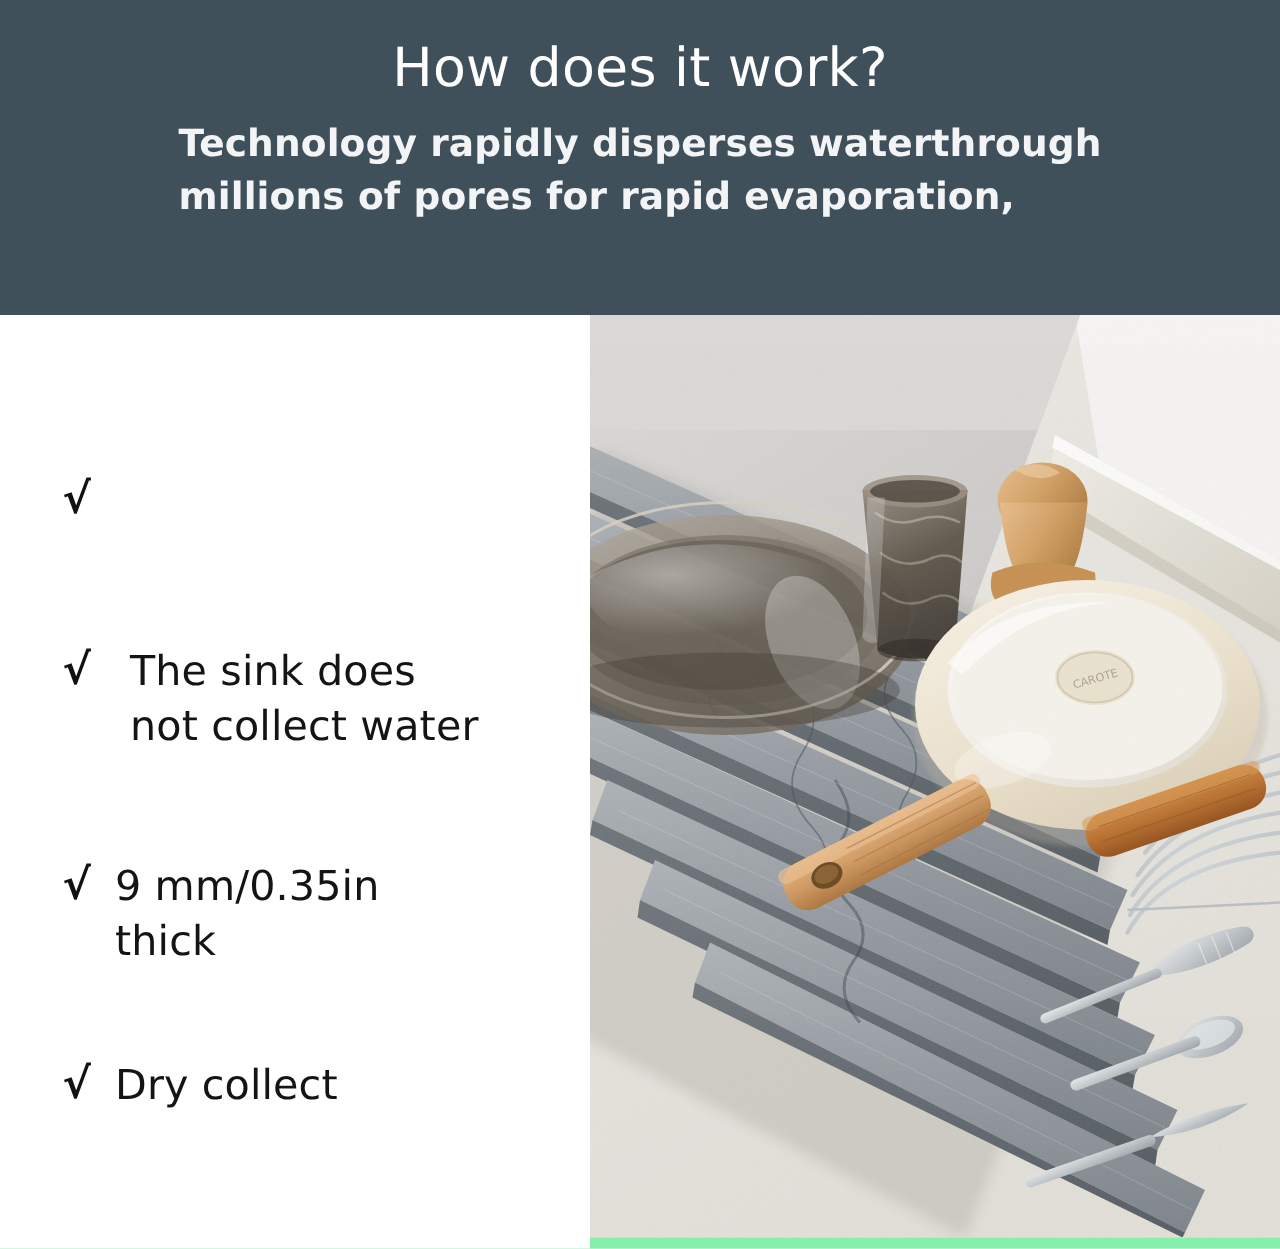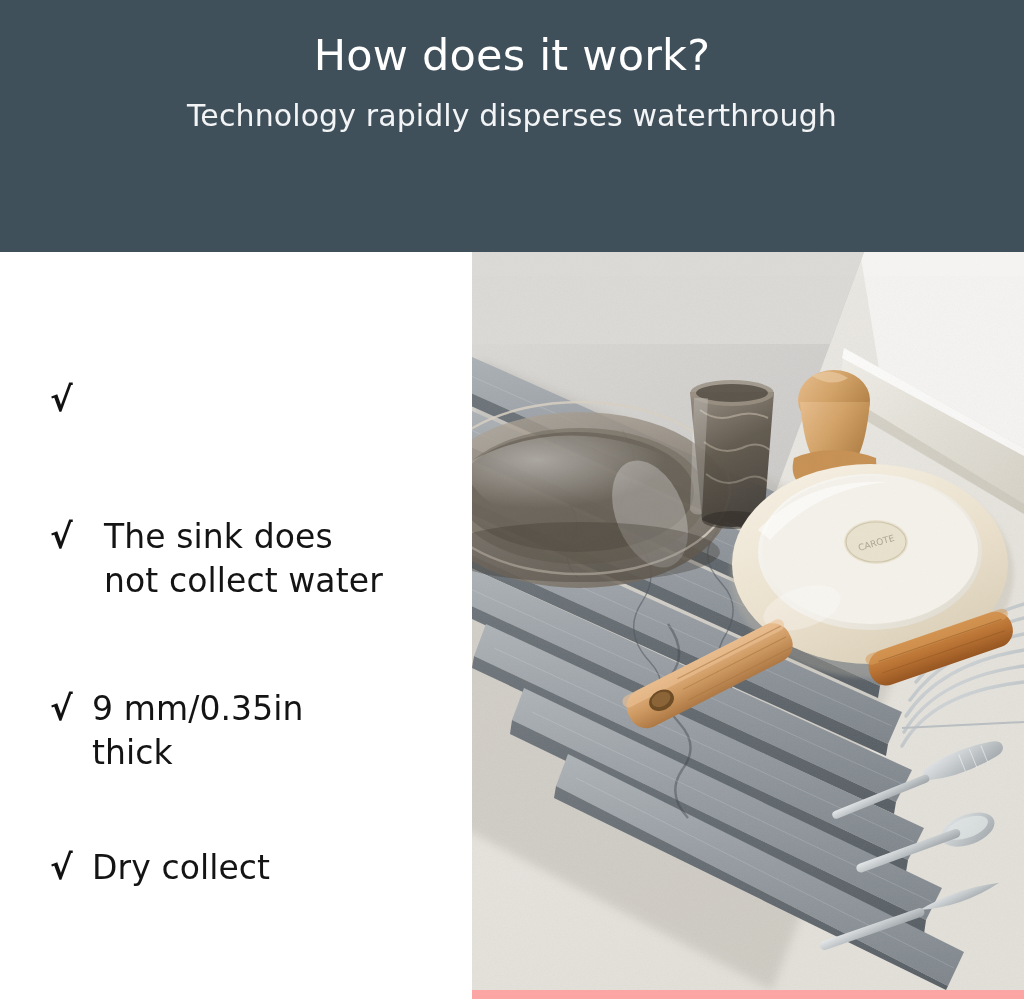--- a/index.html
+++ b/index.html
@@ -3,37 +3,37 @@
 <meta charset="utf-8">
 <title>How does it work?</title>
 <style>
   * { margin:0; padding:0; box-sizing:border-box; }
   html,body { width:1024px; height:999px; overflow:hidden; }
   body {
     font-family:"Liberation Sans", sans-serif;
     background:#ffffff;
     -webkit-font-smoothing:antialiased;
   }
-  .page { position:relative; width:1024px; height:999px; background:#fca5a5; overflow:hidden; }
+  .page { position:relative; width:1024px; height:999px; background:#86efac; overflow:hidden; }
 
   
   .header {
     position:absolute; left:0; top:0; width:1024px; height:252px;
     background:#40505b;
     display:flex; flex-direction:column; align-items:center;
     padding-top:30px;
   }
   .header-title {
     font-size:43px; font-weight:400; color:#ffffff;
     letter-spacing:.2px; line-height:1.18;
     font-family:"DejaVu Sans", sans-serif;
   }
   .header-sub {
     margin-top:14px; text-align:left;
-    font-size:30px; font-weight:400; color:#f2f4f5;
+    font-size:30px; font-weight:700; color:#f2f4f5;
     line-height:1.42; letter-spacing:.1px;
     font-family:"DejaVu Sans", sans-serif;
   }
   .header-sub .sub-line { display:block; }
 
   
   .left-panel {
     position:absolute; left:0; top:252px;
     width:472px; height:747px; background:#ffffff;
   }
@@ -73,20 +73,21 @@
 </style>
 </head>
 <body>
 
 <div class="page">
 
   <div class="header">
     <div class="header-title">How does it work?</div>
     <div class="header-sub">
       <span class="sub-line">Technology rapidly disperses waterthrough</span>
+      <span class="sub-line">millions of pores for rapid evaporation,</span>
     </div>
   </div>
 
   <div class="left-panel">
     <div class="feature-list">
 
       <div class="feature-item" id="feat-0">
         <span class="check-icon">√</span>
       </div>
 

